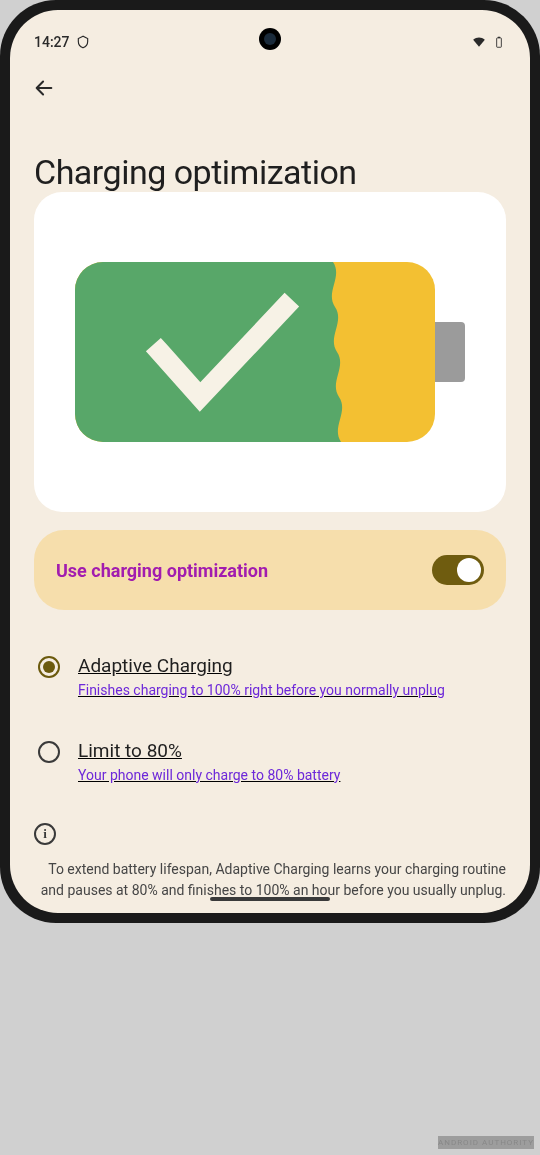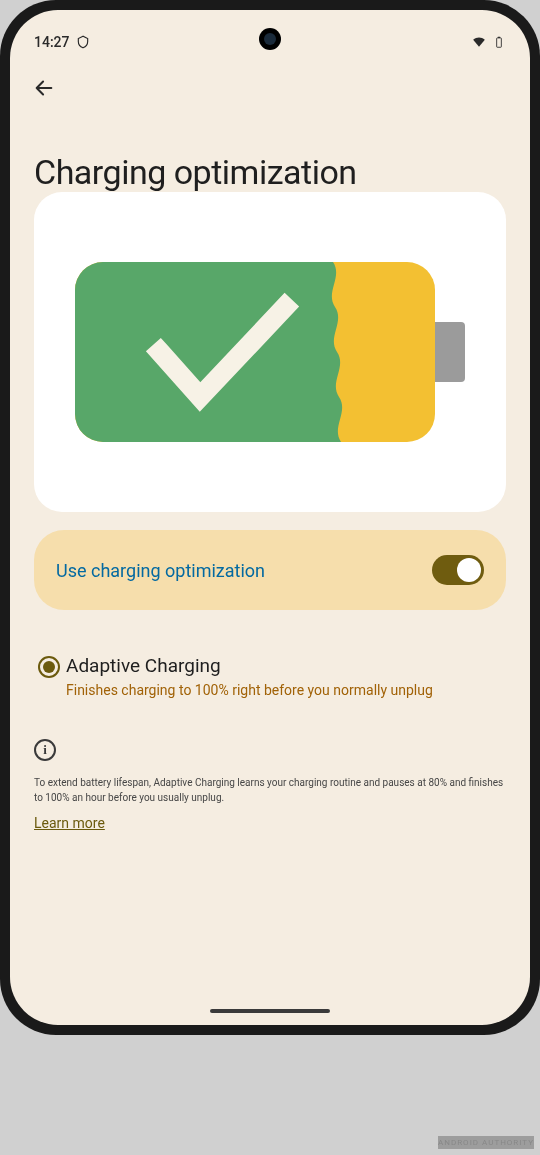--- a/index.html
+++ b/index.html
@@ -9,21 +9,21 @@
       background: #d0d0d0;
       font-family: -apple-system, BlinkMacSystemFont, 'Segoe UI', Roboto, sans-serif;
       position: relative;
       overflow: hidden;
     }
     .phone-frame {
       position: absolute;
       top: 0;
       left: 0;
       width: 540px;
-      height: 1035px;
+      height: 923px;
       border-radius: 56px;
       background: #1a1a1a;
       padding: 10px;
     }
     .phone-inner {
       width: 100%;
       height: 100%;
       border-radius: 48px;
       background: #f5ede1;
       overflow: hidden;
@@ -102,22 +102,22 @@
       border-radius: 30px;
       height: 80px;
       display: flex;
       align-items: center;
       justify-content: space-between;
       padding: 0 22px;
       margin-bottom: 44px;
     }
     .toggle-label {
       font-size: 18px;
-      color: #0369a1;
-      font-weight: 400;
+      color: #a21caf;
+      font-weight: 700;
     }
     .toggle-switch {
       width: 52px;
       height: 30px;
       background: #6f5c0f;
       border-radius: 15px;
       position: relative;
       cursor: pointer;
     }
     .toggle-knob {
@@ -127,24 +127,25 @@
       width: 24px;
       height: 24px;
       background: #fff;
       border-radius: 50%;
     }
     .options {
       padding-left: 4px;
     }
     .option-row {
       display: flex;
-      gap: 6px;
+      gap: 18px;
       margin-bottom: 38px;
       cursor: pointer;
       align-items: flex-start;
+      text-decoration: underline;
     }
     .radio {
       width: 22px;
       height: 22px;
       border-radius: 50%;
       border: 2px solid #3a3a3a;
       flex-shrink: 0;
       margin-top: 2px;
       position: relative;
     }
@@ -160,45 +161,46 @@
       border-radius: 50%;
     }
     .option-text { flex: 1; padding-right: 10px; }
     .option-title {
       font-size: 19px;
       color: #1f1f1f;
       margin-bottom: 4px;
     }
     .option-desc {
       font-size: 14px;
-      color: #a16207;
+      color: #6d28d9;
       line-height: 1.4;
     }
     .info-section {
       margin-top: 6px;
     }
     .info-icon-row { margin-bottom: 14px; }
     .info-icon {
       width: 22px;
       height: 22px;
       border: 2px solid #3a3a3a;
       border-radius: 50%;
       display: flex;
       align-items: center;
       justify-content: center;
       font-family: Georgia, serif;
       font-size: 13px;
       font-weight: bold;
       color: #3a3a3a;
     }
     .info-text {
-      font-size: 10px;
+      font-size: 14px;
       color: #464646;
       line-height: 1.5;
       margin-bottom: 8px;
+      text-align: right;
     }
     .learn-more {
       font-size: 14px;
       color: #6b5a0d;
       text-decoration: underline;
       cursor: pointer;
       display: inline-block;
       text-align: center;
     }
     .home-indicator {
@@ -284,20 +286,27 @@
 
       <div class="options">
         <div class="option-row">
           <div class="radio selected"></div>
           <div class="option-text">
             <div class="option-title">Adaptive Charging</div>
             <div class="option-desc">Finishes charging to 100% right before you normally unplug</div>
           </div>
         </div>
 
+        <div class="option-row">
+          <div class="radio"></div>
+          <div class="option-text">
+            <div class="option-title">Limit to 80%</div>
+            <div class="option-desc">Your phone will only charge to 80% battery</div>
+          </div>
+        </div>
       </div>
 
       <div class="info-section">
         <div class="info-icon-row">
           <div class="info-icon">i</div>
         </div>
         <div class="info-text">To extend battery lifespan, Adaptive Charging learns your charging routine and pauses at 80% and finishes to 100% an hour before you usually unplug.</div>
         <a class="learn-more">Learn more</a>
       </div>
     </div>

